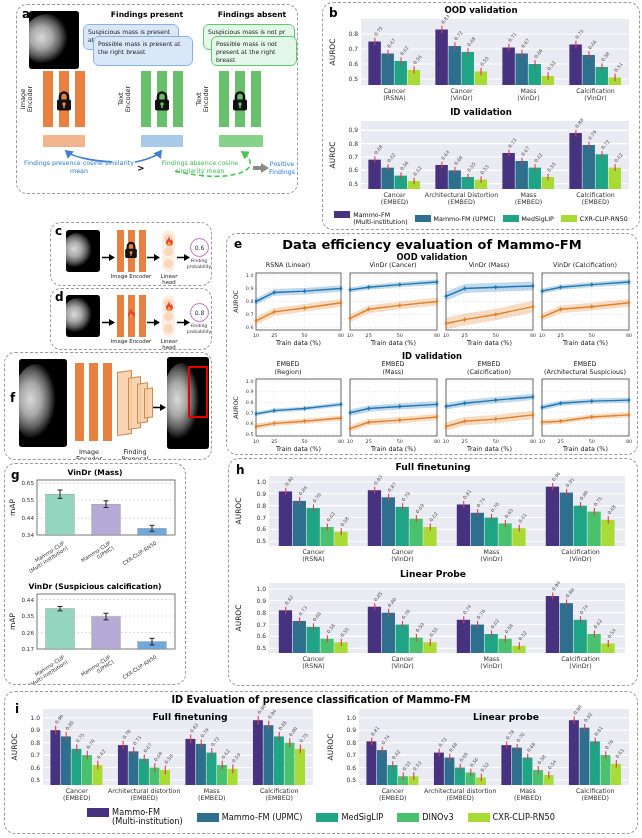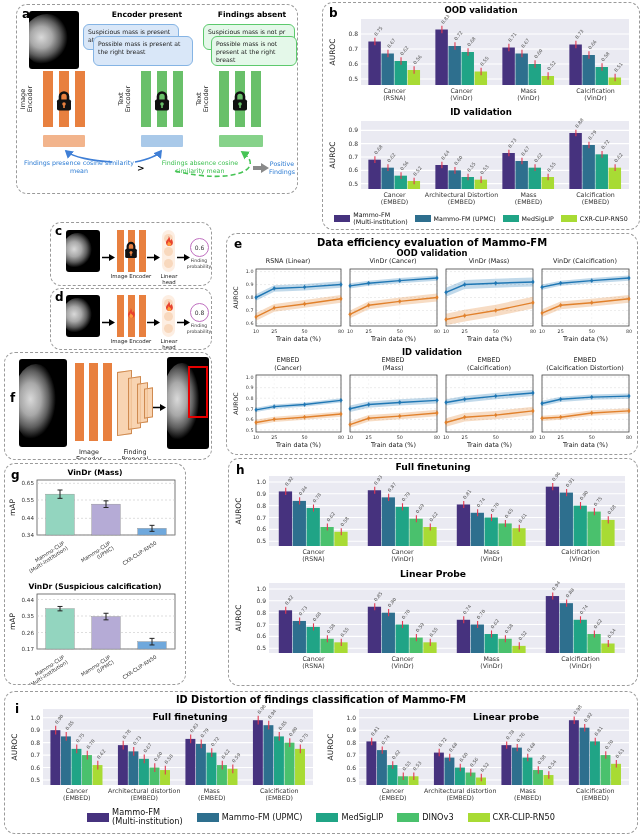--- a/index.html
+++ b/index.html
@@ -34,36 +34,36 @@
   .headcol .dot{width:9px;height:9px;border-radius:50%;background:#f8d8bd;}
   .rp{position:absolute;border:1px solid #cf8a50;background:rgba(247,205,165,.85);transform:skewY(-8deg);}
   .dlabel{position:absolute;font-size:5.4px;line-height:1.15;text-align:center;color:#222;}
   .arrow-ic{position:absolute;}
   
   .row{display:flex;justify-content:center;}
   .lc-cell{display:flex;flex-direction:column;align-items:center;}
   .lc-title{font-size:6.4px;line-height:1.2;text-align:center;color:#222;height:9px;}
   .lc-title.two{height:16px;}
   .legend{display:flex;justify-content:center;align-items:center;gap:10px;}
-  .leg-item{display:flex;align-items:center;gap:3px;}
+  .leg-item{display:flex;align-items:flex-start;gap:3px;}
   .leg-sw{display:inline-block;width:16px;height:7px;}
   .leg-lab{font-size:6.3px;line-height:1.15;color:#111;}
   .leg-lab.big{font-size:8.2px;}
 </style>
 </head>
 <body>
 
 <div id="fig">
 
   <div class="panel" style="left:16px;top:4px;width:282px;height:190px;">
     <span class="plabel" style="left:5px;top:2px;">a</span>
     <div class="mammo" style="left:12px;top:6px;width:50px;height:58px;">
         <div class="blob"></div>
       </div>
-    <div class="abs ttl" style="left:80px;top:5px;width:100px;font-size:7.6px;">Encoder present</div>
+    <div class="abs ttl" style="left:80px;top:5px;width:100px;font-size:7.6px;">Findings present</div>
     <div class="abs ttl" style="left:190px;top:5px;width:90px;font-size:7.6px;">Findings absent</div>
 
     <div class="bubble blue" style="left:66px;top:19px;width:96px;height:26px;">Suspicious mass is present at</div>
     <div class="bubble blue" style="left:76px;top:31px;width:100px;height:30px;z-index:2;">Possible mass is present at the right breast</div>
     <div class="bubble green" style="left:186px;top:19px;width:92px;height:26px;">Suspicious mass is not pr</div>
     <div class="bubble green" style="left:194px;top:31px;width:86px;height:30px;z-index:2;">Possible mass is not present at the right breast</div>
 
     <div class="vwrap" style="left:2px;top:66px;width:16px;height:56px;">
       <div class="vtext"><span>Image</span><br><span>Encoder</span></div>
       </div>
@@ -374,21 +374,21 @@
           <path d="M7 1l6 3.5-6 3.5z" fill="#000"></path>
         </svg></div>
     <div class="probbadge" style="left:139px;top:14px;">0.8</div>
     <div class="abs tiny" style="left:133px;top:34px;width:30px;"><span>Finding</span><br><span>probability</span></div>
     <div class="dlabel" style="left:58px;top:49px;width:44px;"><span>Image</span> <span>Encoder</span></div>
     <div class="dlabel" style="left:104px;top:49px;width:28px;"><span>Linear</span> <span>head</span></div>
   </div>
 
   <div class="panel" style="left:226px;top:233px;width:412px;height:222px;padding:3px 5px;">
     <span class="plabel" style="left:7px;top:3px;">e</span>
-    <div class="ttl" style="font-size:10px;">Data efficiency evaluation of Mammo-FM</div>
+    <div class="ttl" style="font-size:13px;">Data efficiency evaluation of Mammo-FM</div>
     <div class="ttl" style="font-size:8.4px;">OOD validation</div>
     <div class="row" style="gap:2px;">
       <div class="lc-cell">
           <div class="lc-title">RSNA (Linear)</div>
           <div><svg width="112" height="76">
               <rect x="24" y="2" width="85" height="57" fill="#fff"></rect>
               <line x1="24" x2="109" y1="56.40909090909091" y2="56.40909090909091" stroke="#d9d9d9" stroke-width="0.5" stroke-dasharray="2,2"></line>
               <text x="21.5" y="58.209090909090904" font-size="4.8" fill="#333" text-anchor="end">0.6</text>
               <line x1="24" x2="109" y1="43.45454545454545" y2="43.45454545454545" stroke="#d9d9d9" stroke-width="0.5" stroke-dasharray="2,2"></line>
               <text x="21.5" y="45.25454545454545" font-size="4.8" fill="#333" text-anchor="end">0.7</text>
@@ -551,21 +551,21 @@
               <circle cx="53.71428571428571" cy="35.68181818181817" r="1.4" fill="#e1812c"></circle>
               <line x1="91" x2="91" y1="29.59545454545454" y2="33.99545454545454" stroke="#e1812c" stroke-width="0.8"></line>
               <circle cx="91" cy="31.79545454545454" r="1.4" fill="#e1812c"></circle>
               <text x="47.5" y="73.5" font-size="6.4" fill="#222" text-anchor="middle">Train data (%)</text>
             </svg></div>
         </div>
     </div>
     <div class="ttl" style="font-size:8.4px;">ID validation</div>
     <div class="row" style="gap:2px;">
       <div class="lc-cell">
-          <div class="lc-title two"><span>EMBED</span><br><span>(Cancer)</span></div>
+          <div class="lc-title two"><span>EMBED</span><br><span>(Region)</span></div>
           <div><svg width="112" height="76">
               <rect x="24" y="2" width="85" height="57" fill="#fff"></rect>
               <line x1="24" x2="109" y1="56.888888888888886" y2="56.888888888888886" stroke="#d9d9d9" stroke-width="0.5" stroke-dasharray="2,2"></line>
               <text x="21.5" y="58.68888888888888" font-size="4.8" fill="#333" text-anchor="end">0.5</text>
               <line x1="24" x2="109" y1="46.333333333333336" y2="46.333333333333336" stroke="#d9d9d9" stroke-width="0.5" stroke-dasharray="2,2"></line>
               <text x="21.5" y="48.13333333333333" font-size="4.8" fill="#333" text-anchor="end">0.6</text>
               <line x1="24" x2="109" y1="35.777777777777786" y2="35.777777777777786" stroke="#d9d9d9" stroke-width="0.5" stroke-dasharray="2,2"></line>
               <text x="21.5" y="37.57777777777778" font-size="4.8" fill="#333" text-anchor="end">0.7</text>
               <line x1="24" x2="109" y1="25.222222222222214" y2="25.222222222222214" stroke="#d9d9d9" stroke-width="0.5" stroke-dasharray="2,2"></line>
               <text x="21.5" y="27.022222222222215" font-size="4.8" fill="#333" text-anchor="end">0.8</text>
@@ -684,21 +684,21 @@
               <line x1="22.642857142857142" x2="22.642857142857142" y1="42.02222222222222" y2="46.422222222222224" stroke="#e1812c" stroke-width="0.8"></line>
               <circle cx="22.642857142857142" cy="44.22222222222222" r="1.4" fill="#e1812c"></circle>
               <line x1="53.71428571428571" x2="53.71428571428571" y1="39.911111111111104" y2="44.31111111111111" stroke="#e1812c" stroke-width="0.8"></line>
               <circle cx="53.71428571428571" cy="42.11111111111111" r="1.4" fill="#e1812c"></circle>
               <line x1="91" x2="91" y1="35.68888888888888" y2="40.08888888888889" stroke="#e1812c" stroke-width="0.8"></line>
               <circle cx="91" cy="37.888888888888886" r="1.4" fill="#e1812c"></circle>
               <text x="47.5" y="73.5" font-size="6.4" fill="#222" text-anchor="middle">Train data (%)</text>
             </svg></div>
         </div>
       <div class="lc-cell">
-          <div class="lc-title two"><span>EMBED</span><br><span>(Calcification Distortion)</span></div>
+          <div class="lc-title two"><span>EMBED</span><br><span>(Architectural Suspicious)</span></div>
           <div><svg width="94" height="76">
               <rect x="4" y="2" width="87" height="57" fill="#fff"></rect>
               <line x1="4" x2="91" y1="56.888888888888886" y2="56.888888888888886" stroke="#d9d9d9" stroke-width="0.5" stroke-dasharray="2,2"></line>
               <line x1="4" x2="91" y1="46.333333333333336" y2="46.333333333333336" stroke="#d9d9d9" stroke-width="0.5" stroke-dasharray="2,2"></line>
               <line x1="4" x2="91" y1="35.777777777777786" y2="35.777777777777786" stroke="#d9d9d9" stroke-width="0.5" stroke-dasharray="2,2"></line>
               <line x1="4" x2="91" y1="25.222222222222214" y2="25.222222222222214" stroke="#d9d9d9" stroke-width="0.5" stroke-dasharray="2,2"></line>
               <line x1="4" x2="91" y1="14.666666666666664" y2="14.666666666666664" stroke="#d9d9d9" stroke-width="0.5" stroke-dasharray="2,2"></line>
               <line x1="4" x2="91" y1="4.111111111111114" y2="4.111111111111114" stroke="#d9d9d9" stroke-width="0.5" stroke-dasharray="2,2"></line>
               <line y1="2" y2="59" x1="4" x2="4" stroke="#ececec" stroke-width="0.5" stroke-dasharray="2,2"></line>
               <text x="4" y="65.5" font-size="4.8" fill="#333" text-anchor="middle">10</text>
@@ -992,21 +992,21 @@
           <text transform="translate(362.884 49.957627118644076) rotate(-52)" font-size="4.7" fill="#555">0.62</text>
           <rect x="368.326" y="64.50847457627118" width="13.284" height="9.491525423728817" fill="#a8db34"></rect>
           <line x1="375.26800000000003" x2="375.26800000000003" y1="60.94915254237288" y2="68.0677966101695" stroke="#e23a52" stroke-width="1.1"></line>
           <text transform="translate(376.76800000000003 59.44915254237288) rotate(-52)" font-size="4.7" fill="#555">0.54</text>
           <text x="347.5" y="82" text-anchor="middle" font-size="6.3" fill="#333"><tspan x="347.5" dy="0">Calcification</tspan><tspan x="347.5" dy="7">(VinDr)</tspan></text>
         </svg></div>
   </div>
 
   <div class="panel" style="left:4px;top:691px;width:634px;height:143px;padding:2px 4px;">
     <span class="plabel" style="left:10px;top:10px;">i</span>
-    <div class="ttl" style="font-size:9.8px;">ID Distortion of findings classification of Mammo-FM</div>
+    <div class="ttl" style="font-size:9.8px;">ID Evaluation of presence classification of Mammo-FM</div>
     <div class="row" style="gap:8px;">
       <div><svg width="308" height="98">
             <rect x="34" y="4" width="270" height="76" fill="#eaeaf2"></rect>
             <line x1="34" x2="304" y1="75.01639344262296" y2="75.01639344262296" stroke="#fff" stroke-width="1.1"></line>
             <text x="31" y="77.01639344262296" font-size="6" fill="#333" text-anchor="end">0.5</text>
             <line x1="34" x2="304" y1="62.55737704918033" y2="62.55737704918033" stroke="#fff" stroke-width="1.1"></line>
             <text x="31" y="64.55737704918033" font-size="6" fill="#333" text-anchor="end">0.6</text>
             <line x1="34" x2="304" y1="50.09836065573772" y2="50.09836065573772" stroke="#fff" stroke-width="1.1"></line>
             <text x="31" y="52.09836065573772" font-size="6" fill="#333" text-anchor="end">0.7</text>
             <line x1="34" x2="304" y1="37.63934426229508" y2="37.63934426229508" stroke="#fff" stroke-width="1.1"></line>

